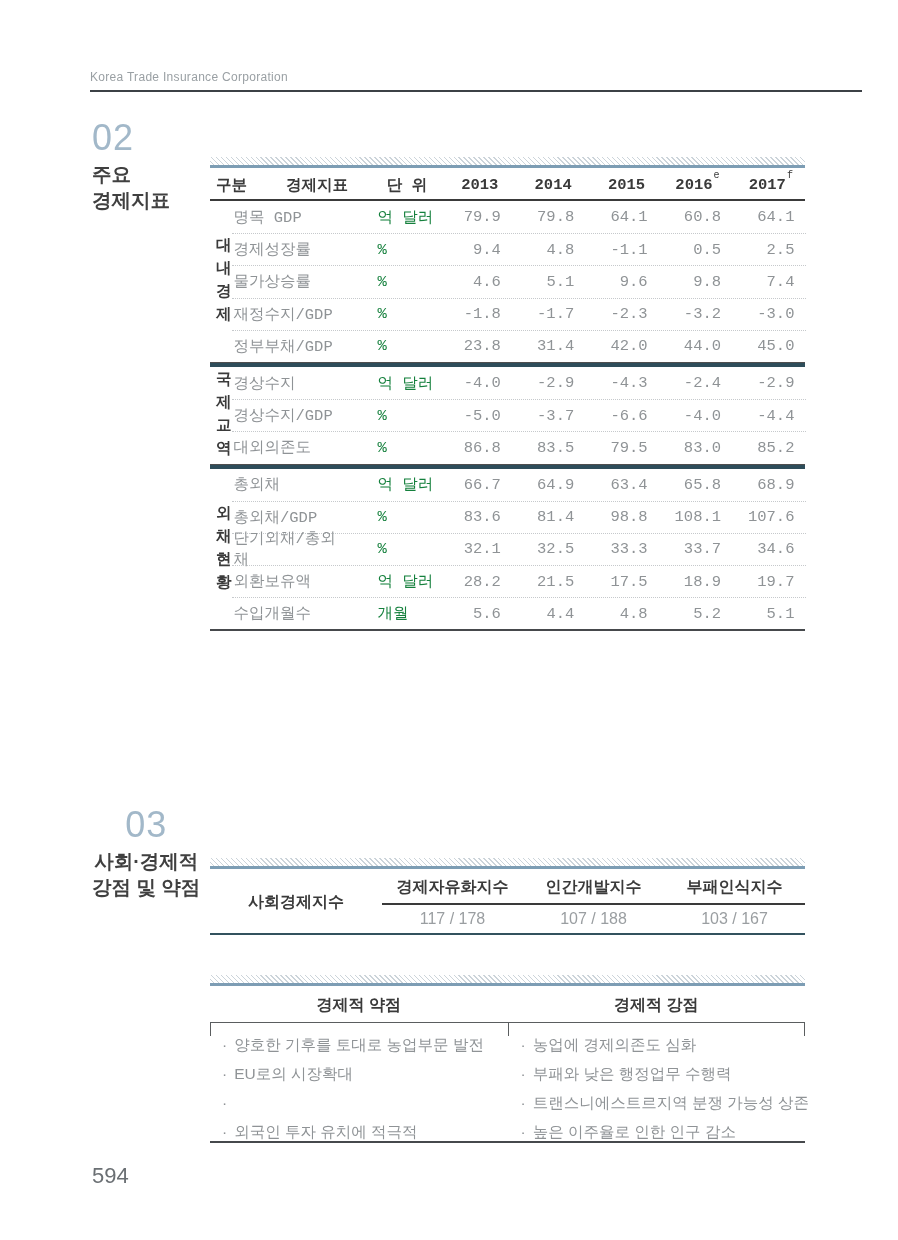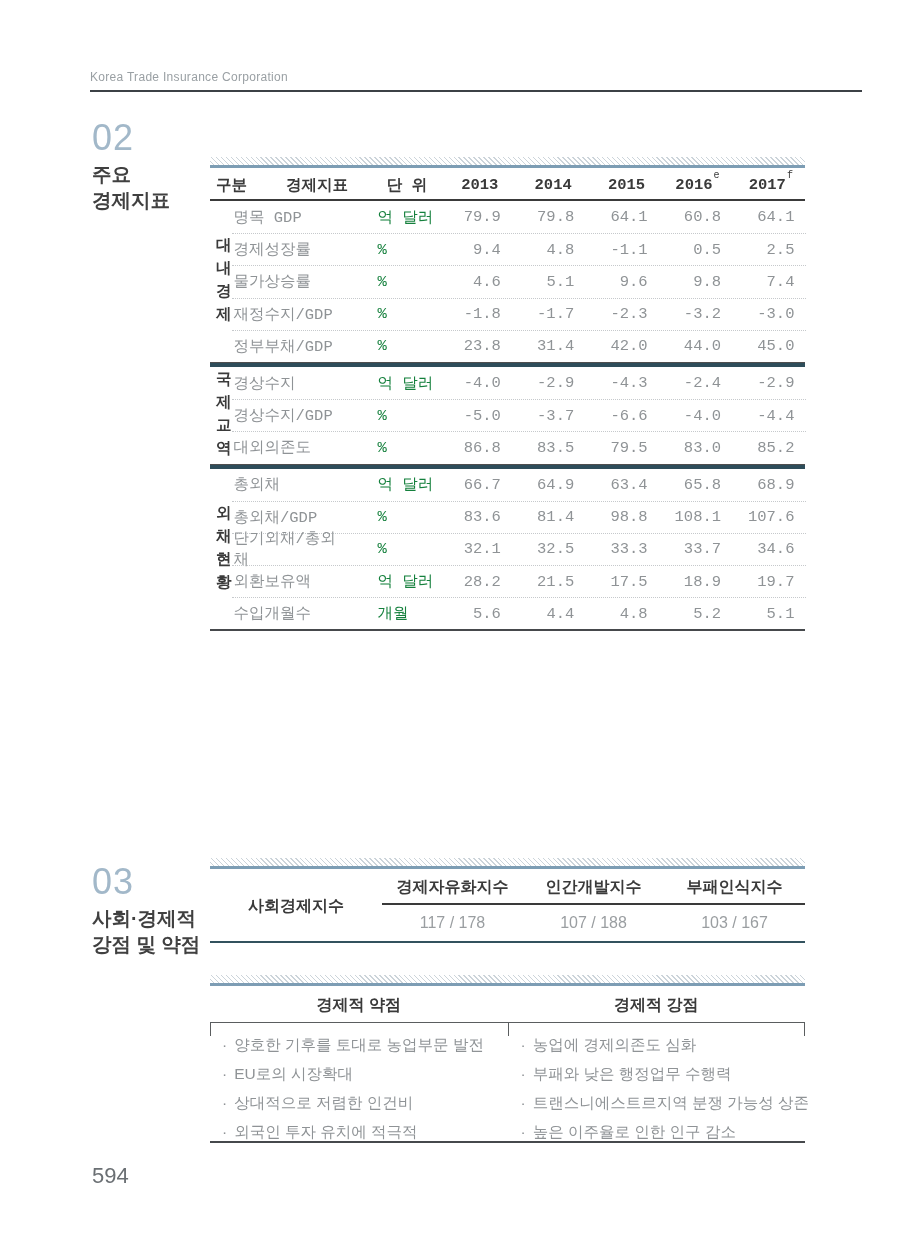--- a/index.html
+++ b/index.html
@@ -8,21 +8,21 @@
     position:relative; width:898px; height:1240px; background:#ffffff;
     font-family:"Liberation Sans", sans-serif; overflow:hidden; margin:0 auto;
   }
   
   .corp-header { position:absolute; left:90px; top:70px; font-size:12px; color:#9aa0a4; letter-spacing:.3px; }
   .header-rule { position:absolute; left:90px; top:90px; width:772px; border-top:2px solid #3c4146; }
 
   
   .sec-block { position:absolute; left:92px; }
   .sec02 { top:118px; }
-  .sec03 { top:862px; }
+  .sec03 { top:805px;text-align:center; }
   .sec-num { font-size:36px; font-weight:300; color:#a2b8c9; line-height:40px; letter-spacing:1px; }
   .sec-title { font-size:19.5px; font-weight:700; color:#404040; line-height:26px; margin-top:3px; }
 
   
   .deco {
     height:11px;
     background:repeating-linear-gradient(45deg,#ffffff 0px,#ffffff 2.5px,#ccd4da 2.5px,#ccd4da 3.5px);
     border-bottom:3px solid #7d9db4;
     margin-bottom:3px;
   }
@@ -49,21 +49,21 @@
   .gsep { height:3px; border-top:1px solid #4f4f4f; border-bottom:4px solid #2e4d5a; }
 
   
   .idx-tbl { position:absolute; left:210px; top:858px; width:595px; }
   .idx-body { display:flex; border-bottom:2px solid #33525e; }
   .idx-label { width:172px; display:flex; align-items:center; justify-content:center;
                font-weight:700; font-size:16px; color:#3a3a3a; }
   .idx-cols { flex:1; }
   .idx-head { display:flex; height:33px; align-items:center; border-bottom:2px solid #3a3a3a; }
   .idx-head .ic { width:141px; text-align:center; font-weight:700; font-size:16px; color:#3a3a3a; }
-  .idx-vals { display:flex; height:36px; align-items:center; }
+  .idx-vals { display:flex; height:28px; align-items:center; }
   .idx-vals .iv { width:141px; text-align:center; font-size:16px; color:#9a9ea1; }
 
   
   .sw-tbl { position:absolute; left:210px; top:975px; width:595px; }
   .sw-head { display:flex; height:33px; align-items:center; }
   .sw-head .sh { width:50%; text-align:center; font-weight:700; font-size:16px; color:#3a3a3a; }
   .sw-body { display:flex; position:relative; border-top:1px solid #5a5d5f;
              border-bottom:2px solid #46494c; height:121px; padding-top:7px; }
   .tick { position:absolute; top:0; width:1px; height:13px; background:#5a5d5f; }
   .tick.t-left { left:0; } .tick.t-mid { left:50%; } .tick.t-right { right:0; }
@@ -290,21 +290,20 @@
           <div class="sw-item">
             <span class="bullet">·</span>
             <span class="sw-text">양호한 기후를 토대로 농업부문 발전</span>
           </div>
           <div class="sw-item">
             <span class="bullet">·</span>
             <span class="sw-text">EU로의 시장확대</span>
           </div>
           <div class="sw-item">
             <span class="bullet">·</span>
-            <span class="sw-text">상대적으로 저렴한 인건비</span>
           </div>
           <div class="sw-item">
             <span class="bullet">·</span>
             <span class="sw-text">외국인 투자 유치에 적극적</span>
           </div>
         </div>
       <div class="sw-col right">
           <div class="sw-item">
             <span class="bullet">·</span>
             <span class="sw-text">농업에 경제의존도 심화</span>

